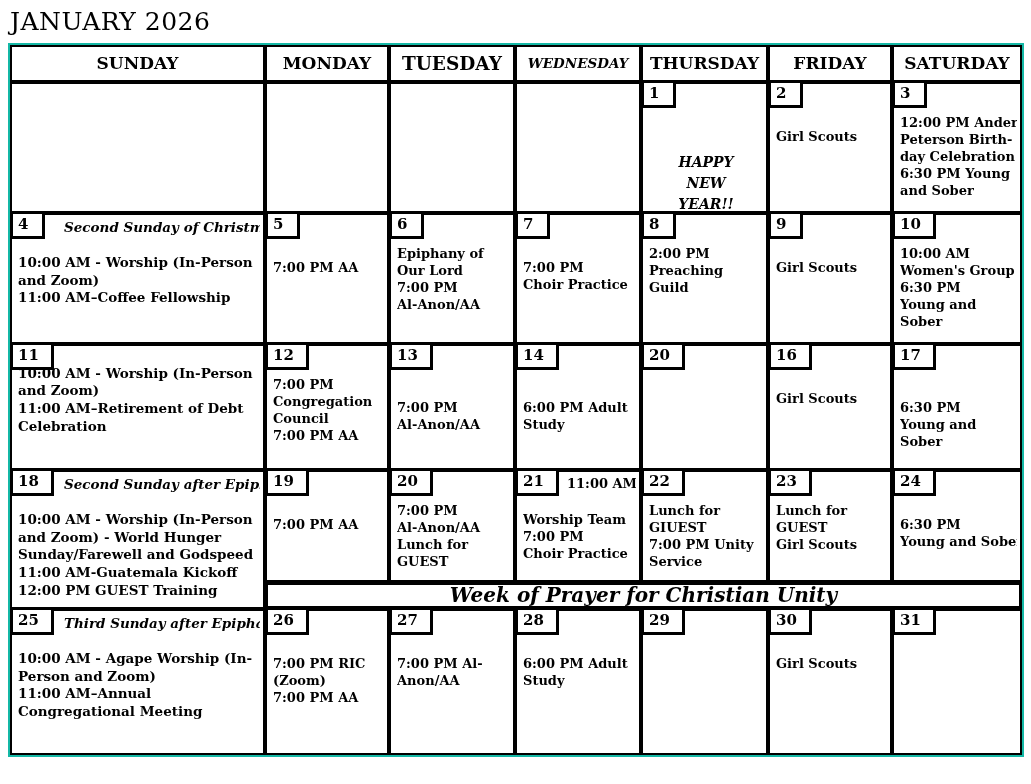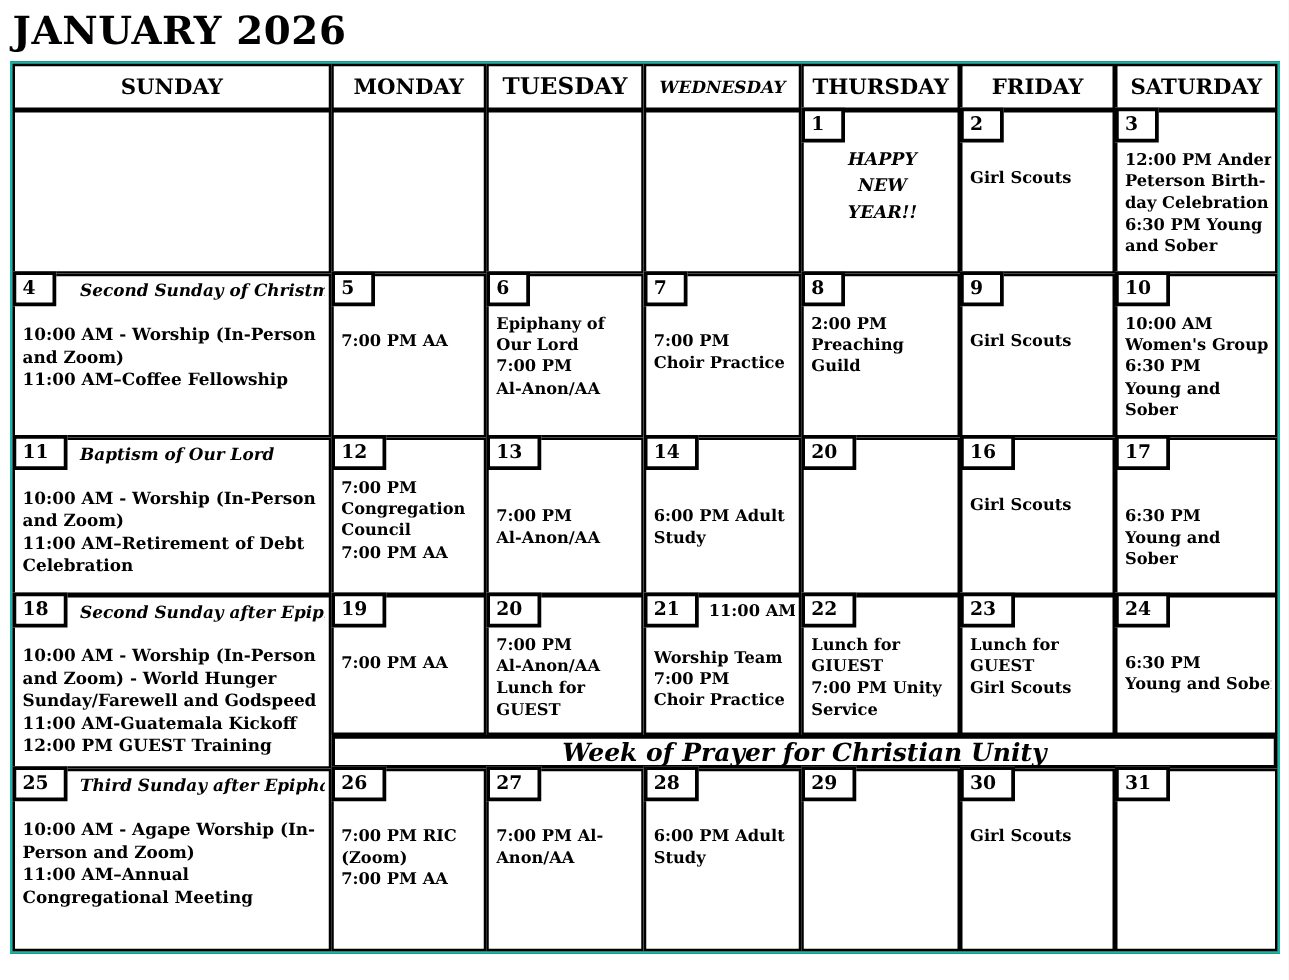--- a/index.html
+++ b/index.html
@@ -11,22 +11,22 @@
   }
   .page {
     width: 1031px;
     height: 784px;
     box-sizing: border-box;
     padding: 6px 0 0 8px;
     overflow: hidden;
     background: #fff;
   }
   .cal-title {
-    font-size: 31px;
-    font-weight: bold;
+    font-size: 25px;
+    font-weight: normal;
     letter-spacing: 0.5px;
     margin: 2px 0 7px 2px;
     line-height: 1.1;
   }
   .cal {
     display: grid;
     grid-template-columns: 255px 124px 126px 126px 127px 124px 130px;
     grid-template-rows: 37px 131px 131px 126px 112px 27px 146px;
     border: 2px solid #14b8a6;
     width: fit-content;
@@ -92,21 +92,21 @@
   .sun .events { font-size: 13.5px; }
   .has-heading .events { margin-top: 19px; }
   .has-heading.plain-head .events { margin-top: 20px; }
   .mt-md .events { margin-top: 44px; }
   .mt-lg .events { margin-top: 53px; }
   .center-italic .events {
     font-style: italic;
     text-align: center;
     font-size: 14px;
     line-height: 1.5;
-    margin-top: 28px;
+    margin-top: 68px;
   }
   .w4sun { grid-row: 5 / 7; grid-column: 1; }
   .band {
     grid-row: 6;
     grid-column: 2 / 8;
     background: #fff;
     border: 3px solid #000;
     display: flex;
     align-items: center;
     justify-content: center;
@@ -194,21 +194,20 @@
       <span class="num">10</span>
       <div class="events">10:00 AM
 Women's Group
 6:30 PM
 Young and
 Sober</div>
     </div>
 
     <div class="cell sun has-heading">
       <span class="num">11</span>
-      <span class="heading">Baptism of Our Lord</span>
       <div class="events">10:00 AM - Worship (In-Person
 and Zoom)
 11:00 AM–Retirement of Debt
 Celebration</div>
     </div>
     <div class="cell">
       <span class="num">12</span>
       <div class="events">7:00 PM
 Congregation
 Council

